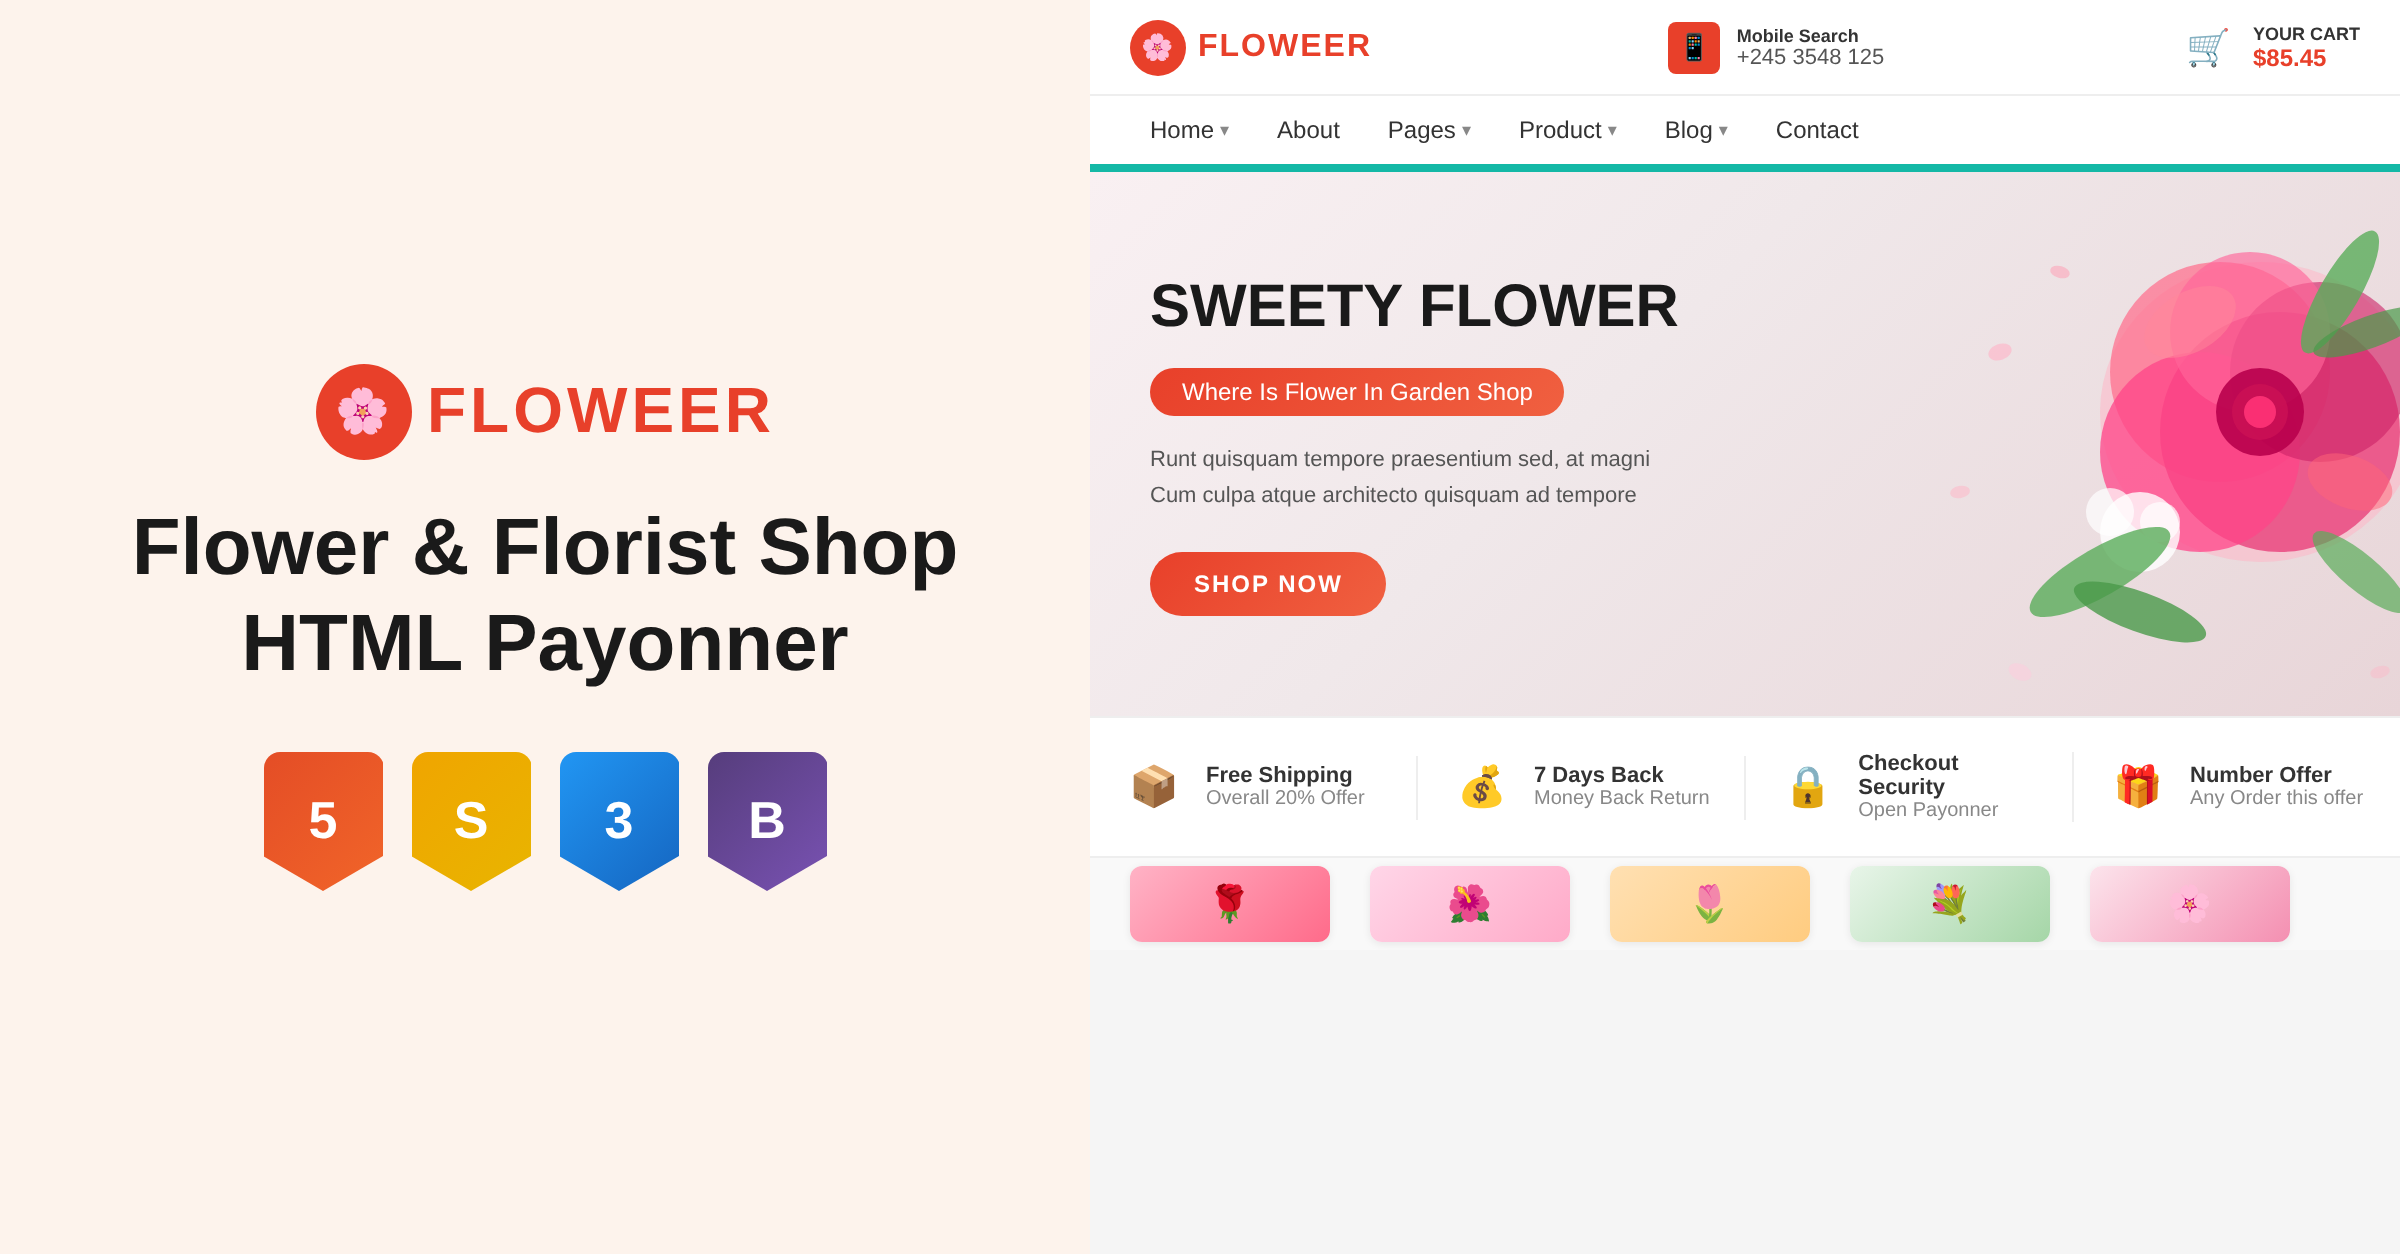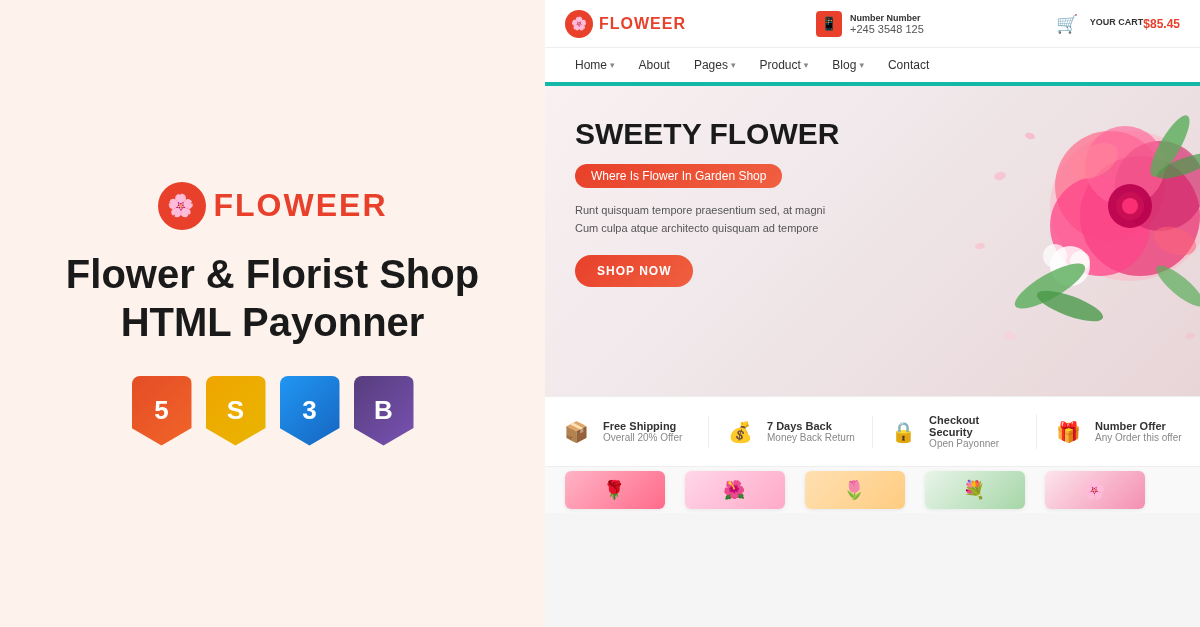--- a/index.html
+++ b/index.html
@@ -184,21 +184,21 @@
     }
     .cart-icon-wrap {
       width: 28px;
       height: 28px;
       display: flex;
       align-items: center;
       justify-content: center;
       font-size: 18px;
       color: #555;
     }
-    .cart-info { display: flex; flex-direction: row; }
+    .cart-info { display: flex; flex-direction: column; }
     .cart-label { font-size: 9px; font-weight: 700; color: #333; }
     .cart-price { font-size: 12px; font-weight: 700; color: #e8402a; }
 
     
     .nav-bar {
       background: white;
       padding: 0 20px;
       display: flex;
       align-items: center;
       height: 38px;
@@ -214,25 +214,25 @@
       display: flex;
       align-items: center;
       gap: 3px;
       white-space: nowrap;
     }
     .nav-chevron { font-size: 9px; color: #888; }
 
     
     .hero {
       position: relative;
-      height: 310px;
+      height: 272px;
       background: linear-gradient(135deg, #f9f0f2 0%, #f0e8ea 40%, #e8d5d8 100%);
       overflow: hidden;
       display: flex;
-      align-items: flex-start;
+      align-items: center;
     }
 
     .hero-content {
       padding: 30px 30px;
       z-index: 2;
       position: relative;
       max-width: 55%;
     }
 
     .hero-title {
@@ -378,21 +378,21 @@
 <div class="right-panel">
 
   <div class="top-bar">
     <div class="top-bar-logo">
       <div class="top-bar-logo-icon">🌸</div>
       <span class="top-bar-logo-text">FLOWEER</span>
     </div>
     <div class="top-bar-contact">
       <div class="phone-icon-wrap">📱</div>
       <div class="contact-info">
-        <span class="contact-label">Number Number</span>
+        <span class="contact-label">Mobile Search</span>
         <span class="contact-number">+245 3548 125</span>
       </div>
     </div>
     <div class="cart-wrap">
       <div class="cart-icon-wrap">🛒</div>
       <div class="cart-info">
         <span class="cart-label">YOUR CART</span>
         <span class="cart-price">$85.45</span>
       </div>
     </div>

